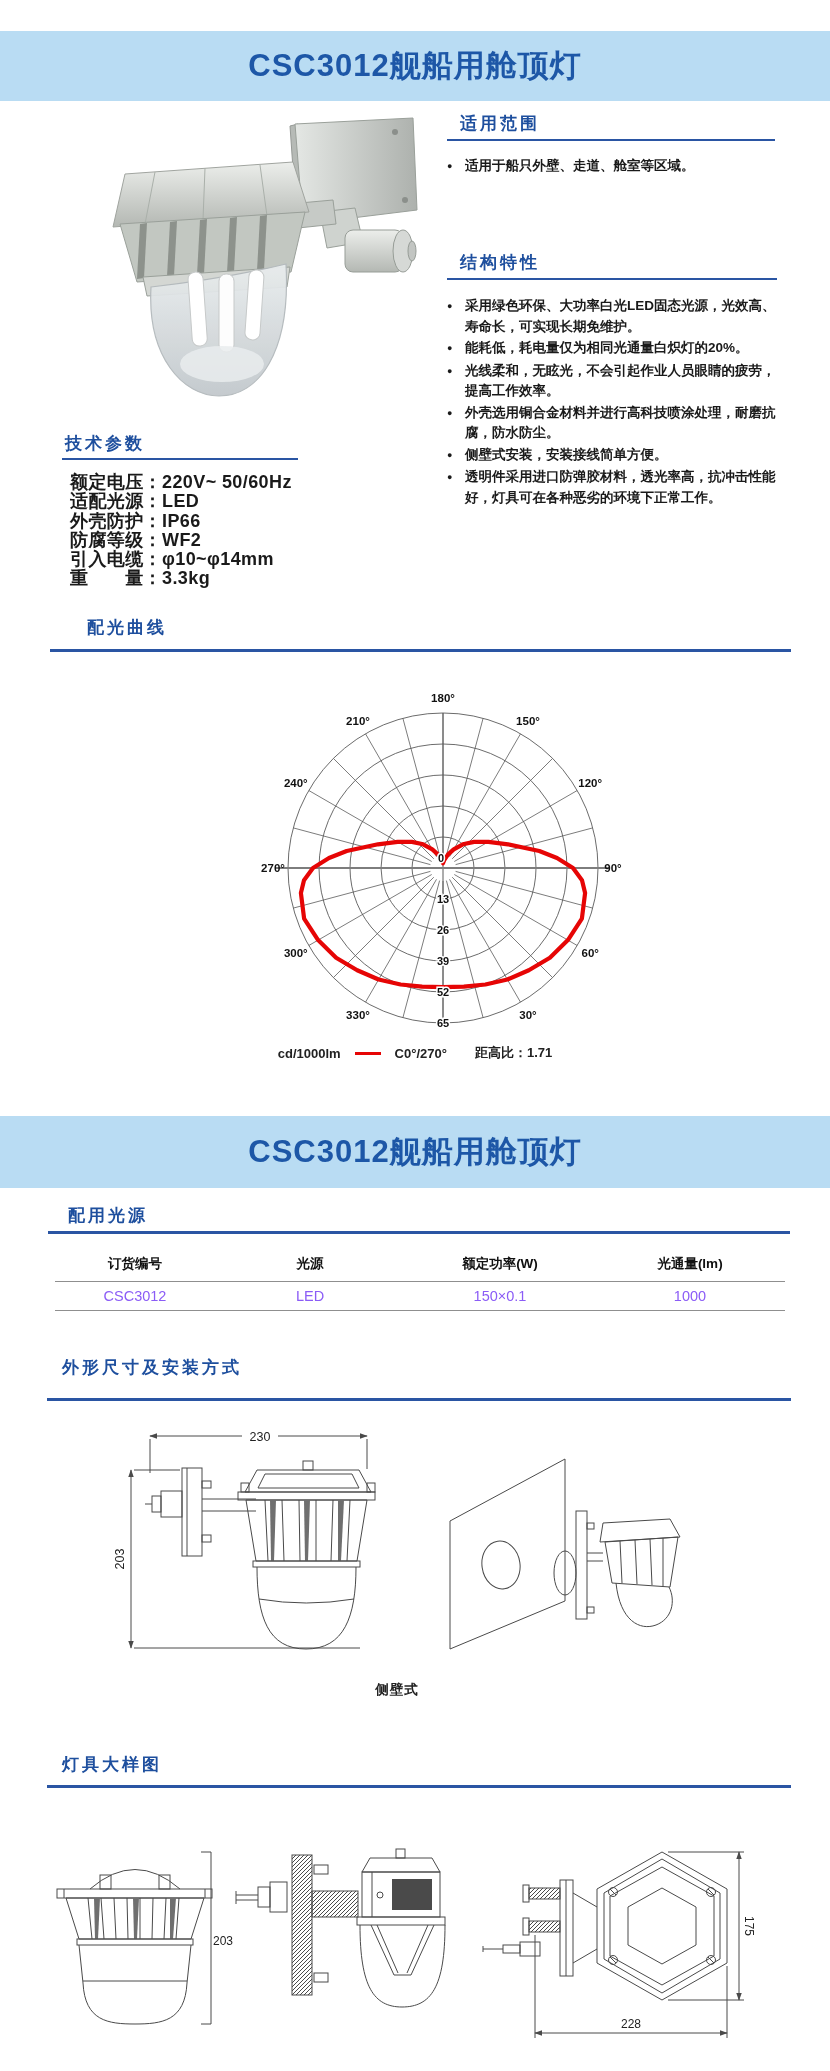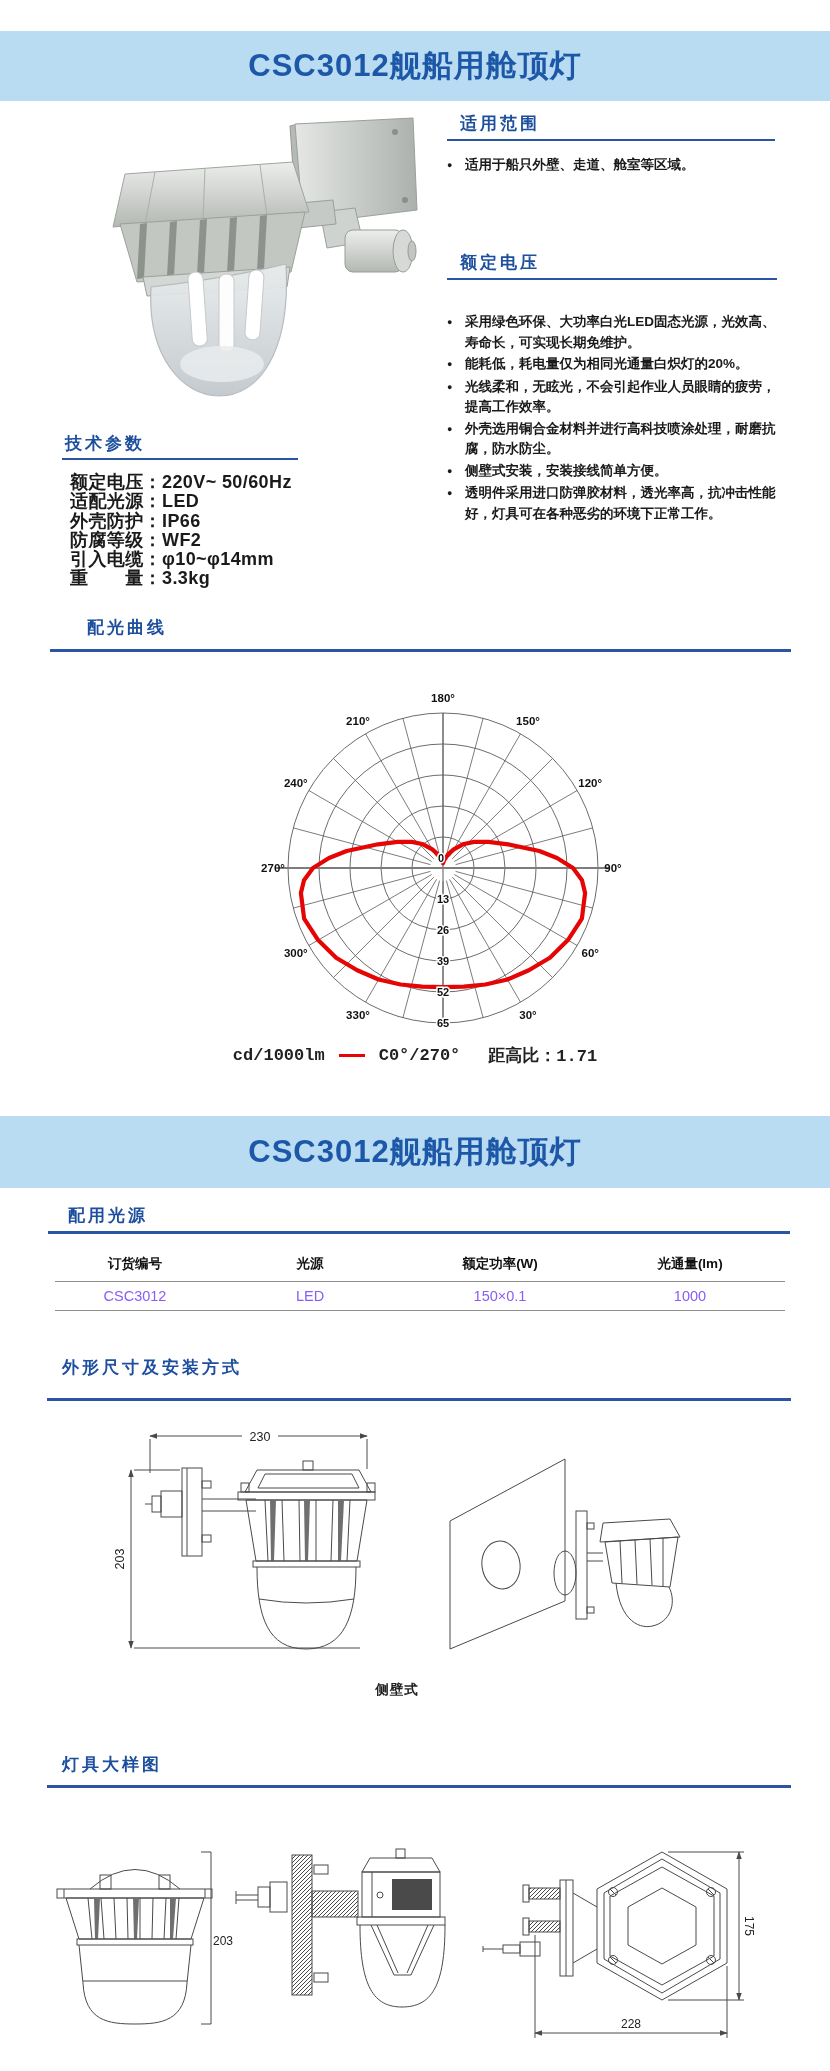--- a/index.html
+++ b/index.html
@@ -11,21 +11,21 @@
   .sec-title{position:absolute;font-size:17px;font-weight:bold;color:#1e4f9e;letter-spacing:3px;white-space:nowrap;}
   .rule{position:absolute;height:2px;background:#2a55a3;}
   .rule.thick{height:3px;}
   .bullet-list{position:absolute;width:338px;}
   .bullet-item{display:flex;font-size:13.5px;line-height:20.5px;font-weight:600;color:#1a1a1a;margin-bottom:1px;}
   .bullet-item .dot{flex:0 0 18px;}
   .bullet-item .dot::before{content:"●";font-size:9px;position:relative;top:-1px;}
   .tech-list{position:absolute;}
   .tech-line{font-size:18px;line-height:19.3px;font-weight:600;color:#1a1a1a;letter-spacing:.4px;white-space:pre;}
   .legend-row{position:absolute;left:0;width:830px;display:flex;justify-content:center;align-items:center;
-              gap:14px;font-size:17px;font-weight:600;color:#222;font-family:Liberation Mono, monospace;}
+              gap:14px;font-size:13px;font-weight:600;color:#222;}
   .legend-line{width:26px;height:3px;background:#e60505;}
   .legend-ratio{margin-left:14px;}
   table.ls{position:absolute;border-collapse:collapse;table-layout:fixed;}
   table.ls th,table.ls td{text-align:center;padding:0;}
   table.ls th{font-size:13.5px;font-weight:bold;color:#111;height:35px;border-bottom:1px solid #8f8f8f;}
   table.ls td{font-size:14.5px;color:#8b5cf6;height:28px;border-bottom:1px solid #8f8f8f;}
   .mount-label{position:absolute;font-size:13.5px;color:#222;text-align:center;font-weight:600;letter-spacing:1px;}
   svg text{font-family:"Liberation Sans","DejaVu Sans",sans-serif;}
   .draw line,.draw path,.draw rect,.draw polygon,.draw polyline,.draw circle,.draw ellipse{vector-effect:none;}
 </style>
@@ -87,30 +87,30 @@
       <rect x="124" y="162" width="15" height="78" rx="7" fill="#fdfdfd" stroke="#c6c9c9"></rect>
       <g transform="rotate(4 160 192)">
           <rect x="152" y="158" width="15" height="70" rx="7" fill="#ffffff" stroke="#c6c9c9"></rect>
         </g>
       <ellipse cx="127" cy="252" rx="42" ry="18" fill="#e9eced" opacity="0.85"></ellipse>
     </g>
   </svg>
 
   <div class="sec-title" style="left:460px;top:112px;">适用范围</div>
   <div class="rule" style="left:447px;top:139px;width:328px;"></div>
-  <div class="bullet-list" style="left:447px;top:156px;font-family:Liberation Mono, monospace;">
+  <div class="bullet-list" style="left:447px;top:156px;">
     <div class="bullet-item">
       <span class="dot"></span>
       <span>适用于船只外壁、走道、舱室等区域。</span>
     </div>
   </div>
 
-  <div class="sec-title" style="left:460px;top:251px;">额定电压</div>
+  <div class="sec-title" style="left:460px;top:251px;">结构特性</div>
   <div class="rule" style="left:447px;top:278px;width:330px;"></div>
-  <div class="bullet-list" style="left:447px;top:312px;">
+  <div class="bullet-list" style="left:447px;top:296px;">
     <div class="bullet-item">
       <span class="dot"></span>
       <span>采用绿色环保、大功率白光LED固态光源，光效高、寿命长，可实现长期免维护。</span>
     </div>
     <div class="bullet-item">
       <span class="dot"></span>
       <span>能耗低，耗电量仅为相同光通量白炽灯的20%。</span>
     </div>
     <div class="bullet-item">
       <span class="dot"></span>

